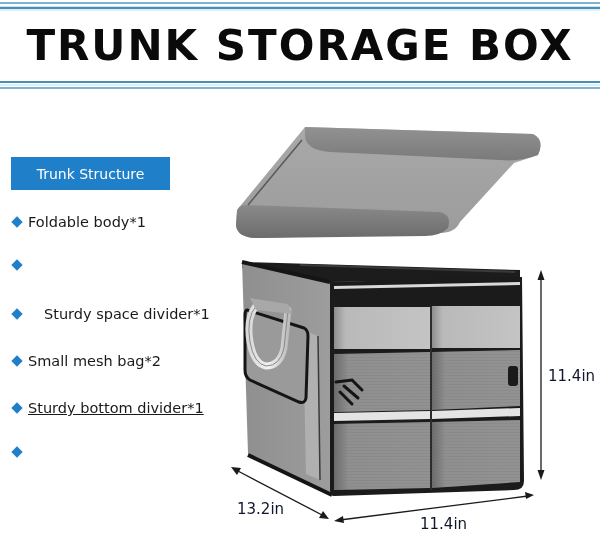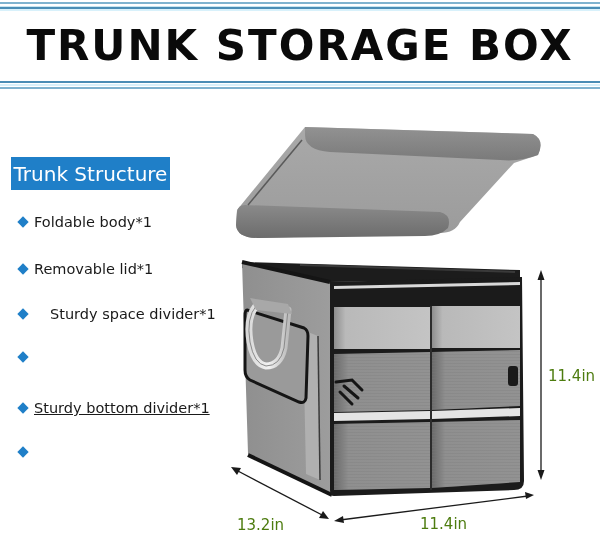--- a/index.html
+++ b/index.html
@@ -7,31 +7,31 @@
   .band-line { position:absolute; left:0; width:600px; }
   .title {
     position:absolute; left:0; top:14px; width:600px; height:62px;
     display:flex; align-items:center; justify-content:center;
     font-family:"DejaVu Sans", sans-serif; font-weight:bold;
     font-size:42px; letter-spacing:2px; color:#0a0a0a;
   }
   .badge {
     position:absolute; left:11px; top:157px; width:159px; height:33px;
     background:#1f7fc8; color:#ffffff; display:flex; align-items:center;
-    justify-content:center; font-size:20px; font-family:"DejaVu Sans", sans-serif;
+    justify-content:center; font-size:14px; font-family:"DejaVu Sans", sans-serif;
   }
   .feature {
-    position:absolute; left:18px; display:flex; align-items:center;
+    position:absolute; left:12px; display:flex; align-items:center;
     font-size:14.5px; color:#1a1a1a;
   }
   .diamond {
     width:8px; height:8px; background:#1f7fc8; transform:rotate(45deg);
     margin-right:7px; margin-left:1px;
   }
-  .dim-label { position:absolute; font-size:15px; color:#4d7c0f; font-family:"DejaVu Sans", sans-serif; }
+  .dim-label { position:absolute; font-size:15px; color:#0f172a; font-family:"DejaVu Sans", sans-serif; }
   svg { position:absolute; left:0; top:0; }
 </style>
 </head>
 <body>
 
 <div class="band-line" style="top:2px;height:2px;background:#7fb3cf;"></div>
 <div class="band-line" style="top:6px;height:2px;background:#c5e5f2;"></div>
 <div class="band-line" style="top:7px;height:2px;background:#4a8db5;"></div>
 <div class="band-line" style="top:9px;height:2px;background:#d8f1fb;"></div>
 
@@ -42,28 +42,28 @@
 <div class="band-line" style="top:87px;height:2px;background:#7fb3cf;"></div>
 
 <div class="badge">Trunk Structure</div>
 
 <div class="feature" style="top:214px;">
   <span class="diamond"></span>
   <span>Foldable body*1</span>
 </div>
 <div class="feature" style="top:261px;">
   <span class="diamond"></span>
-  <span>Removable lid*1</span>
 </div>
 <div class="feature" style="top:306px;gap:16px;">
   <span class="diamond"></span>
   <span>Sturdy space divider*1</span>
 </div>
 <div class="feature" style="top:353px;">
   <span class="diamond"></span>
+  <span>Small mesh bag*2</span>
 </div>
 <div class="feature" style="top:400px;text-decoration:underline;">
   <span class="diamond"></span>
   <span>Sturdy bottom divider*1</span>
 </div>
 <div class="feature" style="top:448px;">
   <span class="diamond"></span>
 </div>
 
 <svg width="600" height="535" viewBox="0 0 600 535">
@@ -159,14 +159,14 @@
     <path d="M329,519 L319,518 L323,511 Z" stroke="none"></path>
   </g>
   <g stroke="#1a1a1a" stroke-width="1.3" fill="#1a1a1a">
     <line x1="340" y1="520" x2="528" y2="496"></line>
     <path d="M334,521 L343,516 L344,523 Z" stroke="none"></path>
     <path d="M534,495 L525,492 L526,499 Z" stroke="none"></path>
   </g>
 </svg>
 
 <div class="dim-label" style="left:548px;top:367px;">11.4in</div>
-<div class="dim-label" style="left:237px;top:516px;text-align:center;">13.2in</div>
+<div class="dim-label" style="left:237px;top:500px;text-align:center;">13.2in</div>
 <div class="dim-label" style="left:420px;top:515px;">11.4in</div>
 
 </body></html>

